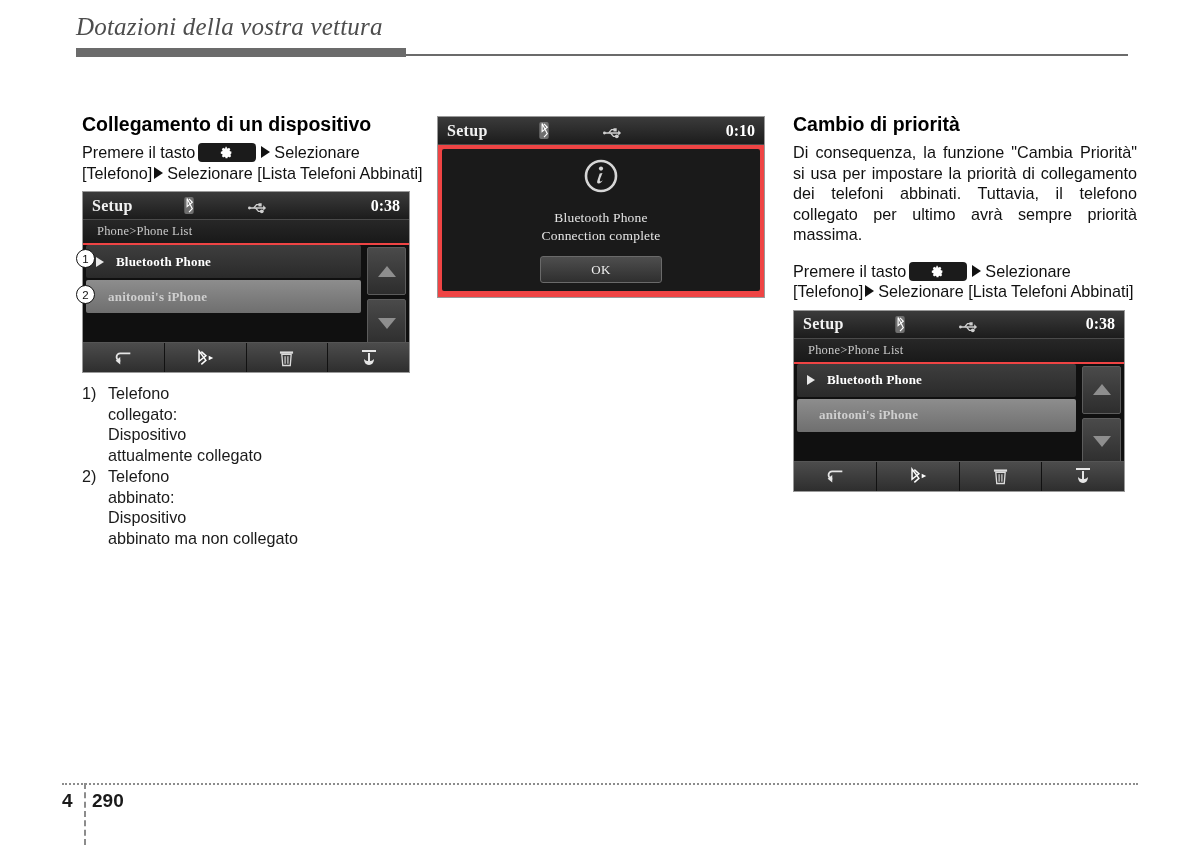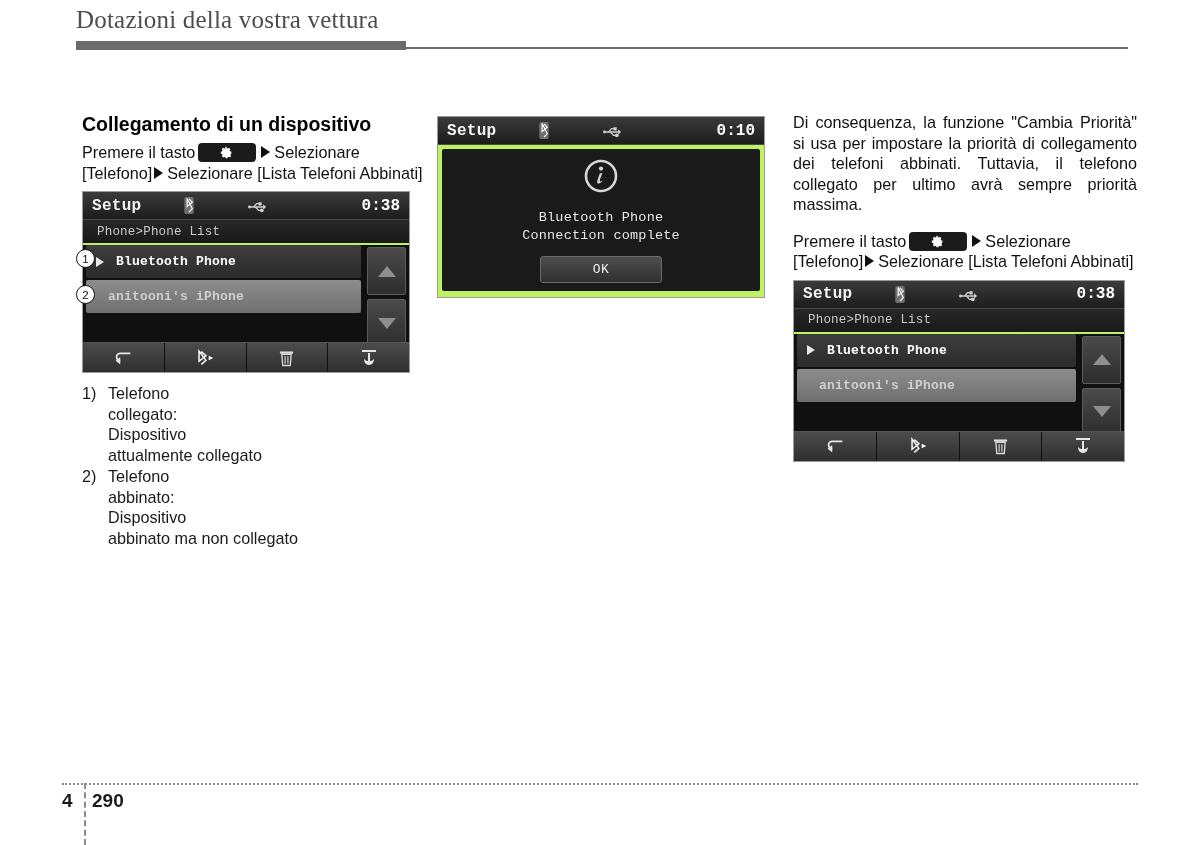--- a/index.html
+++ b/index.html
@@ -10,22 +10,23 @@
     width: 1200px; height: 845px;
     position: relative;
     font-family: "Liberation Sans", sans-serif;
     color: #1a1a1a;
     overflow: hidden;
   }
 
   
   .page-header {
     position: absolute;
-    left: 76px; top: 5px;
+    left: 76px; top: 12px;
     width: 1052px;
+    font-style: italic;
   }
   .page-header .title {
     font-family: "Liberation Serif", serif;
     font-size: 25px;
     color: #4d4d4d;
     letter-spacing: .2px;
     line-height: 30px;
     white-space: nowrap;
   }
   .rule-wrap {
@@ -137,24 +138,24 @@
   }
   ol.numlist li .row1 {
     display: flex;
     justify-content: space-between;
     flex-direction: column;
   }
 
   
   .screen {
     position: relative;
-    background: #bef264;
+    background: #ef4444;
     border: 1px solid #9a9a9a;
     box-sizing: border-box;
-    font-family: Liberation Mono, monospace;
+    font-family: Liberation Serif, serif;
     overflow: hidden;
   }
   .screen .topbar {
     height: 27px;
     background: linear-gradient(#3b3b3b, #1c1c1c);
     border-bottom: 1px solid #4a4a4a;
     display: flex;
     align-items: center;
     padding: 0 9px;
     position: relative;
@@ -486,20 +487,21 @@
       <div class="msg">
         <div>Bluetooth Phone</div>
         <div>Connection complete</div>
       </div>
       <div class="okbtn">OK</div>
     </div>
   </div>
 </div>
 
 <div class="col col-3">
+  <h2 class="sec-title">Cambio di priorità</h2>
 
 
 
   <p class="body">Di consequenza, la funzione "Cambia Priorità" si usa per impostare la priorità di collegamento dei telefoni abbinati. Tuttavia, il telefono collegato per ultimo avrà sempre priorità massima.</p>
 
   <p class="body nojust" style="margin-top:16px;"><span>Premere il tasto</span><span class="btn-setup"><svg width="15" height="13" viewBox="0 0 16 16">
           <path fill="#ffffff" d="M8 5.1a2.9 2.9 0 1 0 0 5.8 2.9 2.9 0 0 0 0-5.8zm0 4.3a1.4 1.4 0 1 1 0-2.8 1.4 1.4 0 0 1 0 2.8z"></path>
           <path fill="#ffffff" d="M14 9.2v-2.4l-1.7-.3a4.6 4.6 0 0 0-.5-1.2l1-1.4-1.7-1.7-1.4 1a4.6 4.6 0 0 0-1.2-.5L8.2 1H6.8l-.3 1.7a4.6 4.6 0 0 0-1.2.5l-1.4-1-1.7 1.7 1 1.4a4.6 4.6 0 0 0-.5 1.2L1 7.1v2.4l1.7.3c.1.4.3.8.5 1.2l-1 1.4 1.7 1.7 1.4-1c.4.2.8.4 1.2.5l.3 1.4h2.4l.3-1.4c.4-.1.8-.3 1.2-.5l1.4 1 1.7-1.7-1-1.4c.2-.4.4-.8.5-1.2L14 9.2z"></path>
         </svg></span><span class="arrow-tri"></span><span>Selezionare [Telefono]</span><span class="arrow-tri"></span><span>Selezionare [Lista Telefoni Abbinati]</span></p>
 

